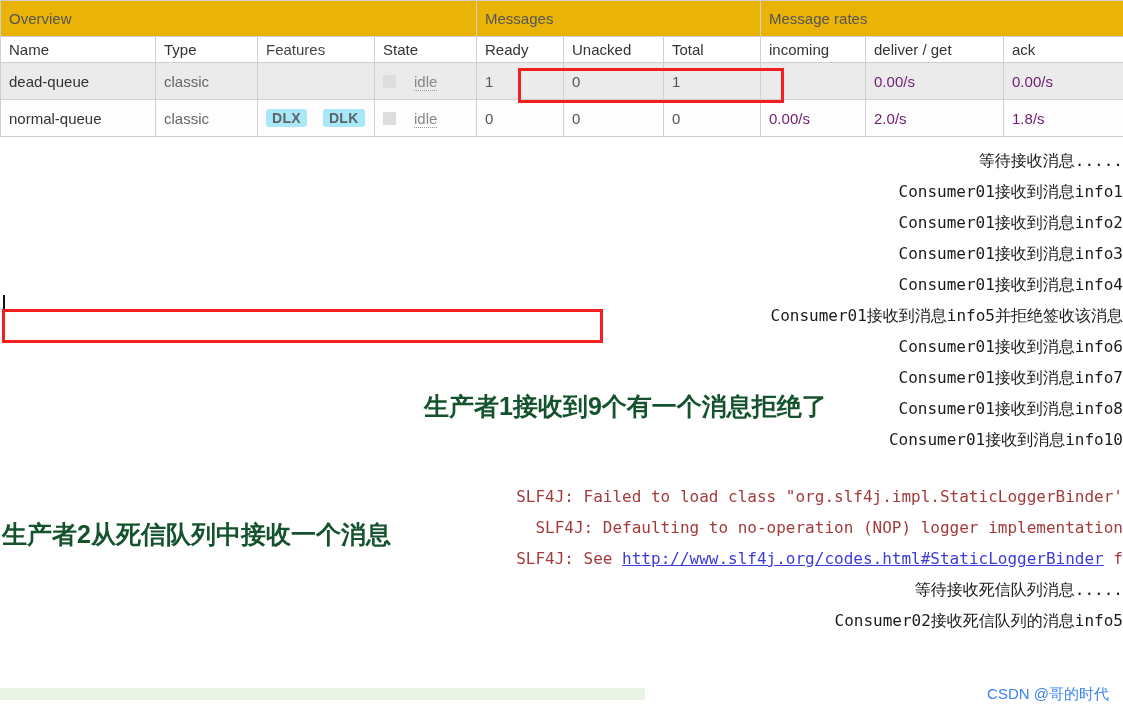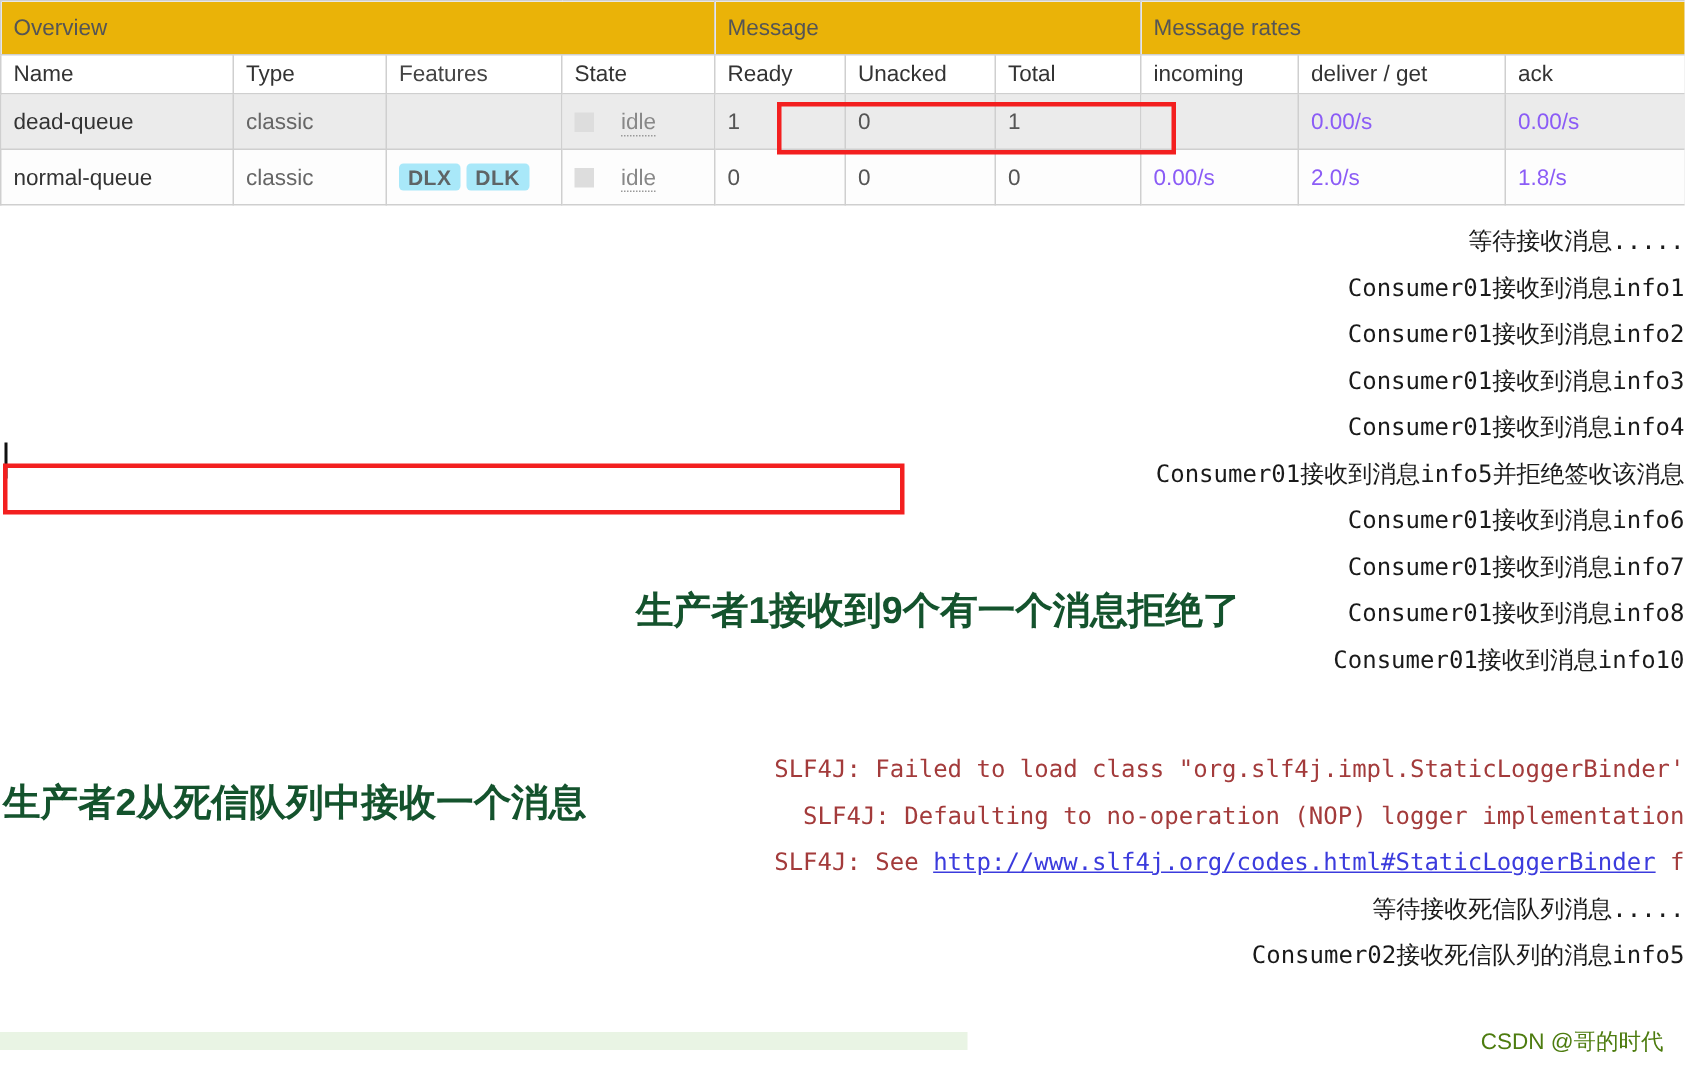--- a/index.html
+++ b/index.html
@@ -44,29 +44,29 @@
     background: #fff;
     color: #333;
   }
   .col-head.sortable { font-weight: bold; }
   .col-head.plain { font-weight: normal; color: #444; }
   .row-a td { background: #ebebeb; height: 37px; vertical-align: middle; }
   .row-b td { background: #fdfdfd; height: 37px; vertical-align: middle; }
   .qname { font-weight: bold; color: #333; }
   .qtype { color: #666; }
   .num { text-align: right; color: #555; }
-  .rate { text-align: right; color: #8b5cf6; }
+  .rate { text-align: right; color: #701a75; }
 
   .feature-badge {
     display: inline-block;
     background: #a9e8f9;
     color: #5e6466;
     border-radius: 3px;
     padding: 1px 6px;
-    margin-right: 4px;
+    margin-right: 16px;
     font-size: 14px;
     font-weight: bold;
     letter-spacing: .3px;
   }
   .state-cell { white-space: nowrap; }
   .state-square {
     display: inline-block;
     width: 13px; height: 13px;
     background: #dddddd;
     vertical-align: middle;
@@ -148,21 +148,21 @@
     position: absolute;
     left: 0px; top: 543px;
     width: 645px; height: 12px;
     background: #e9f4e4;
   }
 
   
   #watermark {
     position: absolute;
     right: 14px; bottom: 8px;
-    color: #4d7c0f;
+    color: #3b82f6;
     font-size: 15px;
     font-family: "Liberation Sans", sans-serif;
     white-space: nowrap;
     margin-left: 19px;
   }
 </style>
 </head>
 <body>
 
 <table id="queues-table">
@@ -174,21 +174,21 @@
     <col class="c-ready">
       <col class="c-unacked">
       <col class="c-total">
     <col class="c-incoming">
       <col class="c-deliver">
       <col class="c-ack">
   </colgroup>
   <thead>
     <tr>
       <td class="grp-head" colspan="4">Overview</td>
-      <td class="grp-head" colspan="3">Message</td>
+      <td class="grp-head" colspan="3">Messages</td>
       <td class="grp-head" colspan="3">Message rates</td>
     </tr>
     <tr>
       <th class="col-head sortable">Name</th>
       <th class="col-head sortable">Type</th>
       <th class="col-head plain">Features</th>
       <th class="col-head sortable">State</th>
       <th class="col-head sortable">Ready</th>
       <th class="col-head sortable">Unacked</th>
       <th class="col-head sortable">Total</th>
@@ -240,21 +240,21 @@
   <div class="cline">Consumer01接收到消息info3</div>
   <div class="cline">Consumer01接收到消息info4</div>
   <div class="cline">Consumer01接收到消息info5并拒绝签收该消息</div>
   <div class="cline">Consumer01接收到消息info6</div>
   <div class="cline">Consumer01接收到消息info7</div>
   <div class="cline">Consumer01接收到消息info8</div>
   <div class="cline">Consumer01接收到消息info10</div>
 
   <div id="green-band"></div>
 
-  <div class="cline slf4j" style="margin-top:42px">SLF4J: Failed to load class "org.slf4j.impl.StaticLoggerBinder'</div>
+  <div class="cline slf4j" style="margin-top:26px">SLF4J: Failed to load class "org.slf4j.impl.StaticLoggerBinder'</div>
   <div class="cline slf4j">SLF4J: Defaulting to no-operation (NOP) logger implementation</div>
   <div class="cline slf4j"><span>SLF4J: See </span><span class="link">http://www.slf4j.org/codes.html#StaticLoggerBinder</span><span> f</span></div>
 
   <div class="cline">等待接收死信队列消息.....</div>
   <div class="cline">Consumer02接收死信队列的消息info5</div>
 </div>
 
 <div class="annot" id="annot-producer1">生产者1接收到9个有一个消息拒绝了</div>
 <div class="annot" id="annot-producer2">生产者2从死信队列中接收一个消息</div>
 

